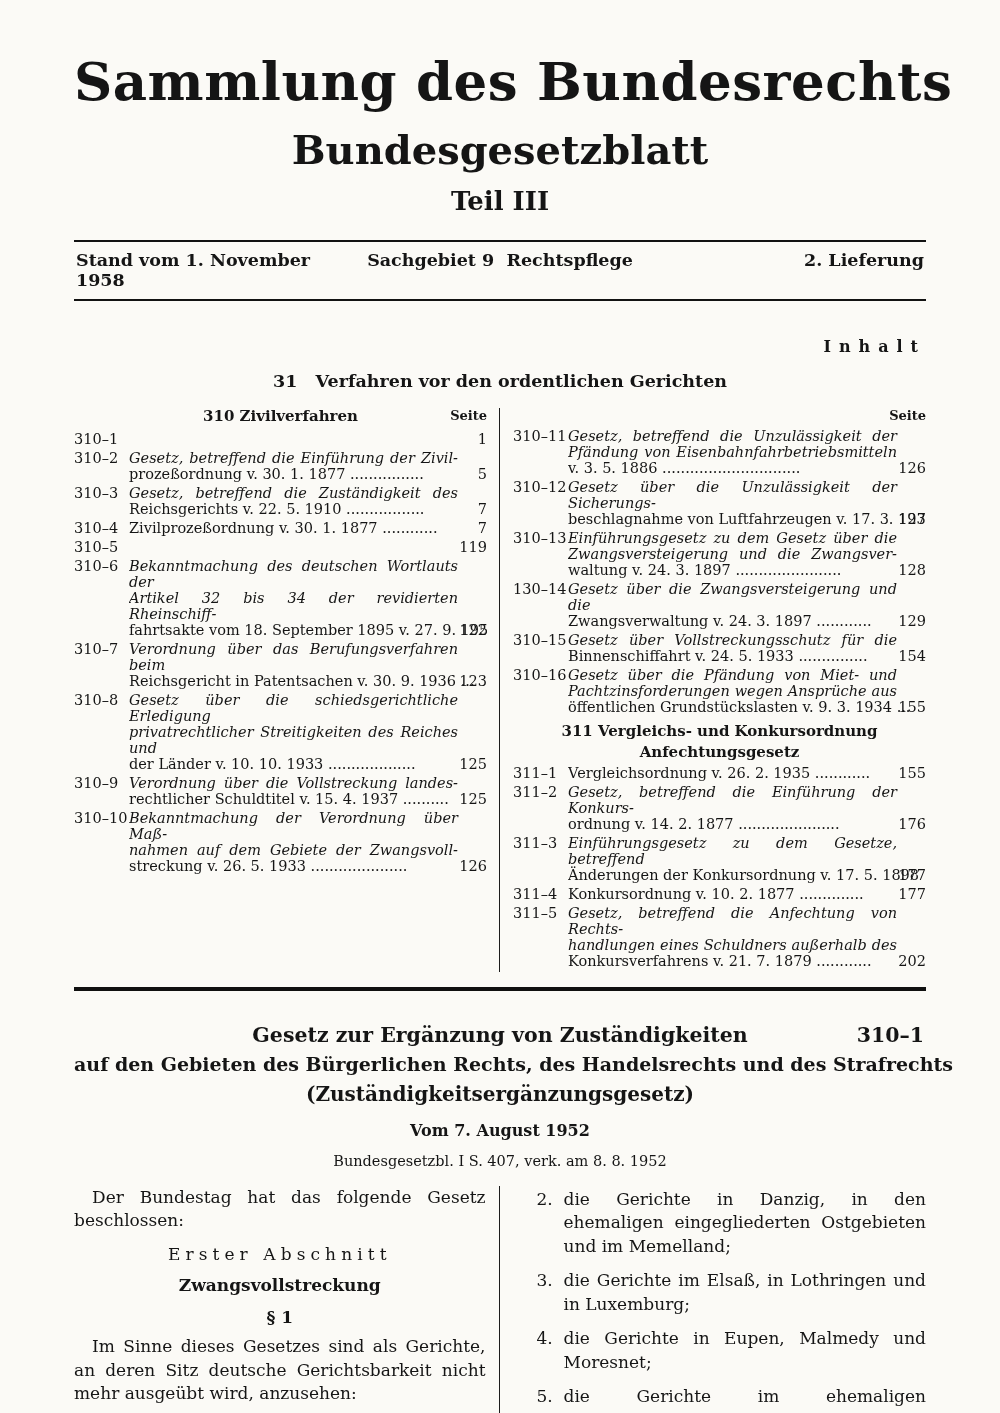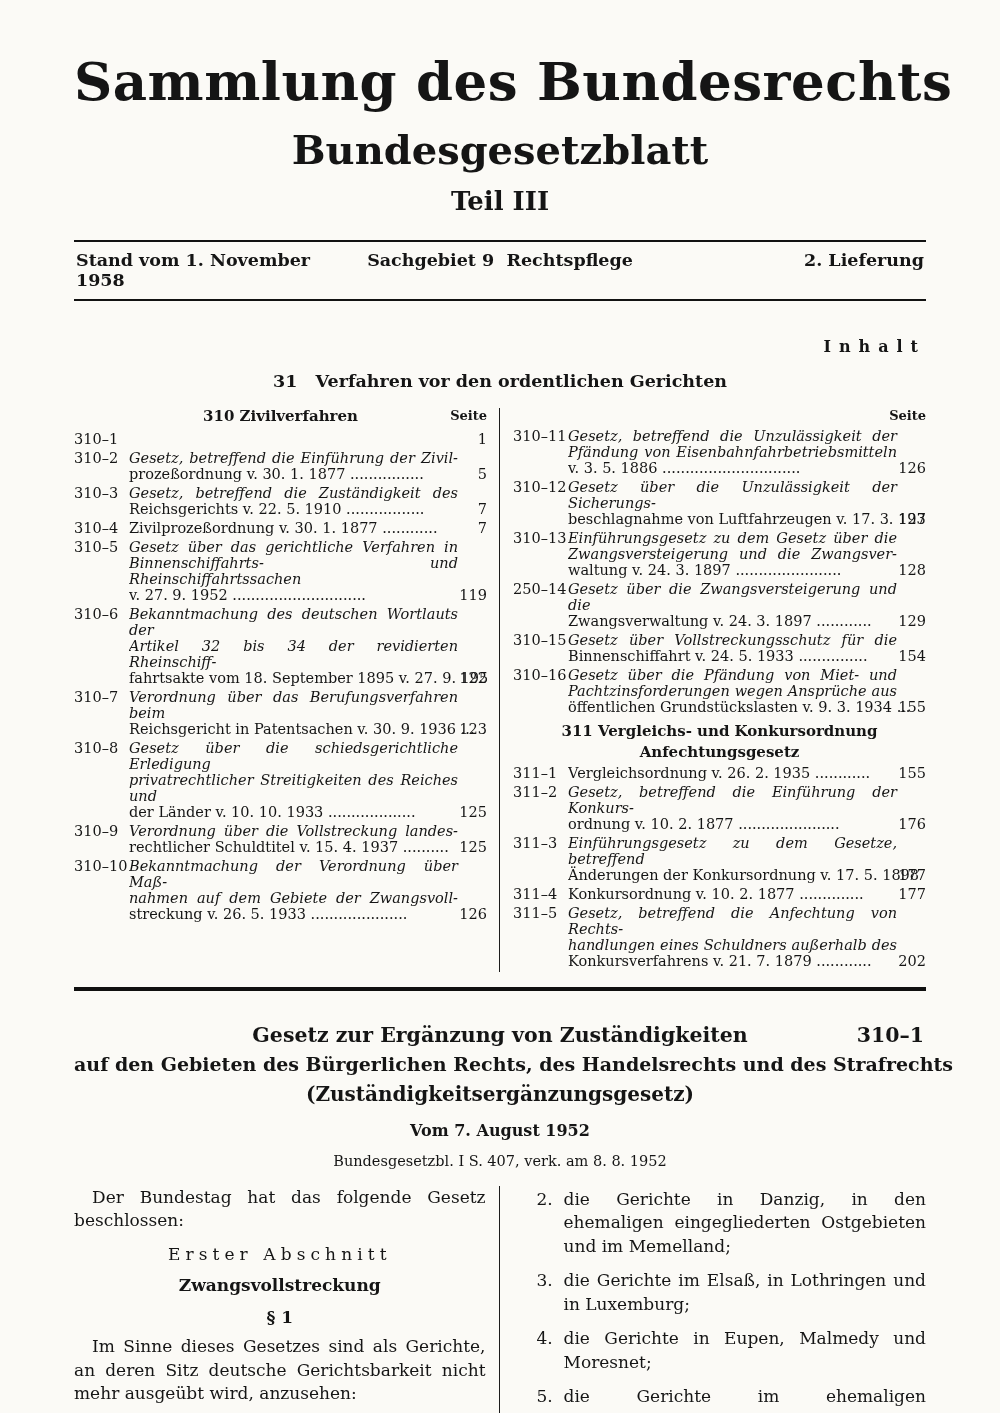--- a/index.html
+++ b/index.html
@@ -117,25 +117,20 @@
           </div>
           <div class="entry">
             <span class="enum">310–4</span>
             <div class="etext">
               <div class="eline">Zivilprozeßordnung v. 30. 1. 1877 ............</div>
             </div>
             <span class="epage">7</span>
           </div>
           <div class="entry">
             <span class="enum">310–5</span>
-            <div class="etext">
-              <div class="eline just">Gesetz über das gerichtliche Verfahren in</div>
-              <div class="eline just">Binnenschiffahrts- und Rheinschiffahrtssachen</div>
-              <div class="eline">v. 27. 9. 1952 .............................</div>
-            </div>
             <span class="epage">119</span>
           </div>
           <div class="entry">
             <span class="enum">310–6</span>
             <div class="etext">
               <div class="eline just">Bekanntmachung des deutschen Wortlauts der</div>
               <div class="eline just">Artikel 32 bis 34 der revidierten Rheinschiff-</div>
               <div class="eline">fahrtsakte vom 18. September 1895 v. 27. 9. 1952</div>
             </div>
             <span class="epage">122</span>
@@ -199,21 +194,21 @@
           <div class="entry">
             <span class="enum">310–13</span>
             <div class="etext">
               <div class="eline just">Einführungsgesetz zu dem Gesetz über die</div>
               <div class="eline just">Zwangsversteigerung und die Zwangsver-</div>
               <div class="eline">waltung v. 24. 3. 1897 .......................</div>
             </div>
             <span class="epage">128</span>
           </div>
           <div class="entry">
-            <span class="enum">250–14</span>
+            <span class="enum">130–14</span>
             <div class="etext">
               <div class="eline just">Gesetz über die Zwangsversteigerung und die</div>
               <div class="eline">Zwangsverwaltung v. 24. 3. 1897 ............</div>
             </div>
             <span class="epage">129</span>
           </div>
           <div class="entry">
             <span class="enum">310–15</span>
             <div class="etext">
               <div class="eline just">Gesetz über Vollstreckungsschutz für die</div>
@@ -238,21 +233,21 @@
             <span class="enum">311–1</span>
             <div class="etext">
               <div class="eline">Vergleichsordnung v. 26. 2. 1935 ............</div>
             </div>
             <span class="epage">155</span>
           </div>
           <div class="entry">
             <span class="enum">311–2</span>
             <div class="etext">
               <div class="eline just">Gesetz, betreffend die Einführung der Konkurs-</div>
-              <div class="eline">ordnung v. 10. 2. 1877 ......................</div>
+              <div class="eline">ordnung v. 14. 2. 1877 ......................</div>
             </div>
             <span class="epage">176</span>
           </div>
           <div class="entry">
             <span class="enum">311–3</span>
             <div class="etext">
               <div class="eline just">Einführungsgesetz zu dem Gesetze, betreffend</div>
               <div class="eline">Änderungen der Konkursordnung v. 17. 5. 1898</div>
             </div>
             <span class="epage">177</span>

